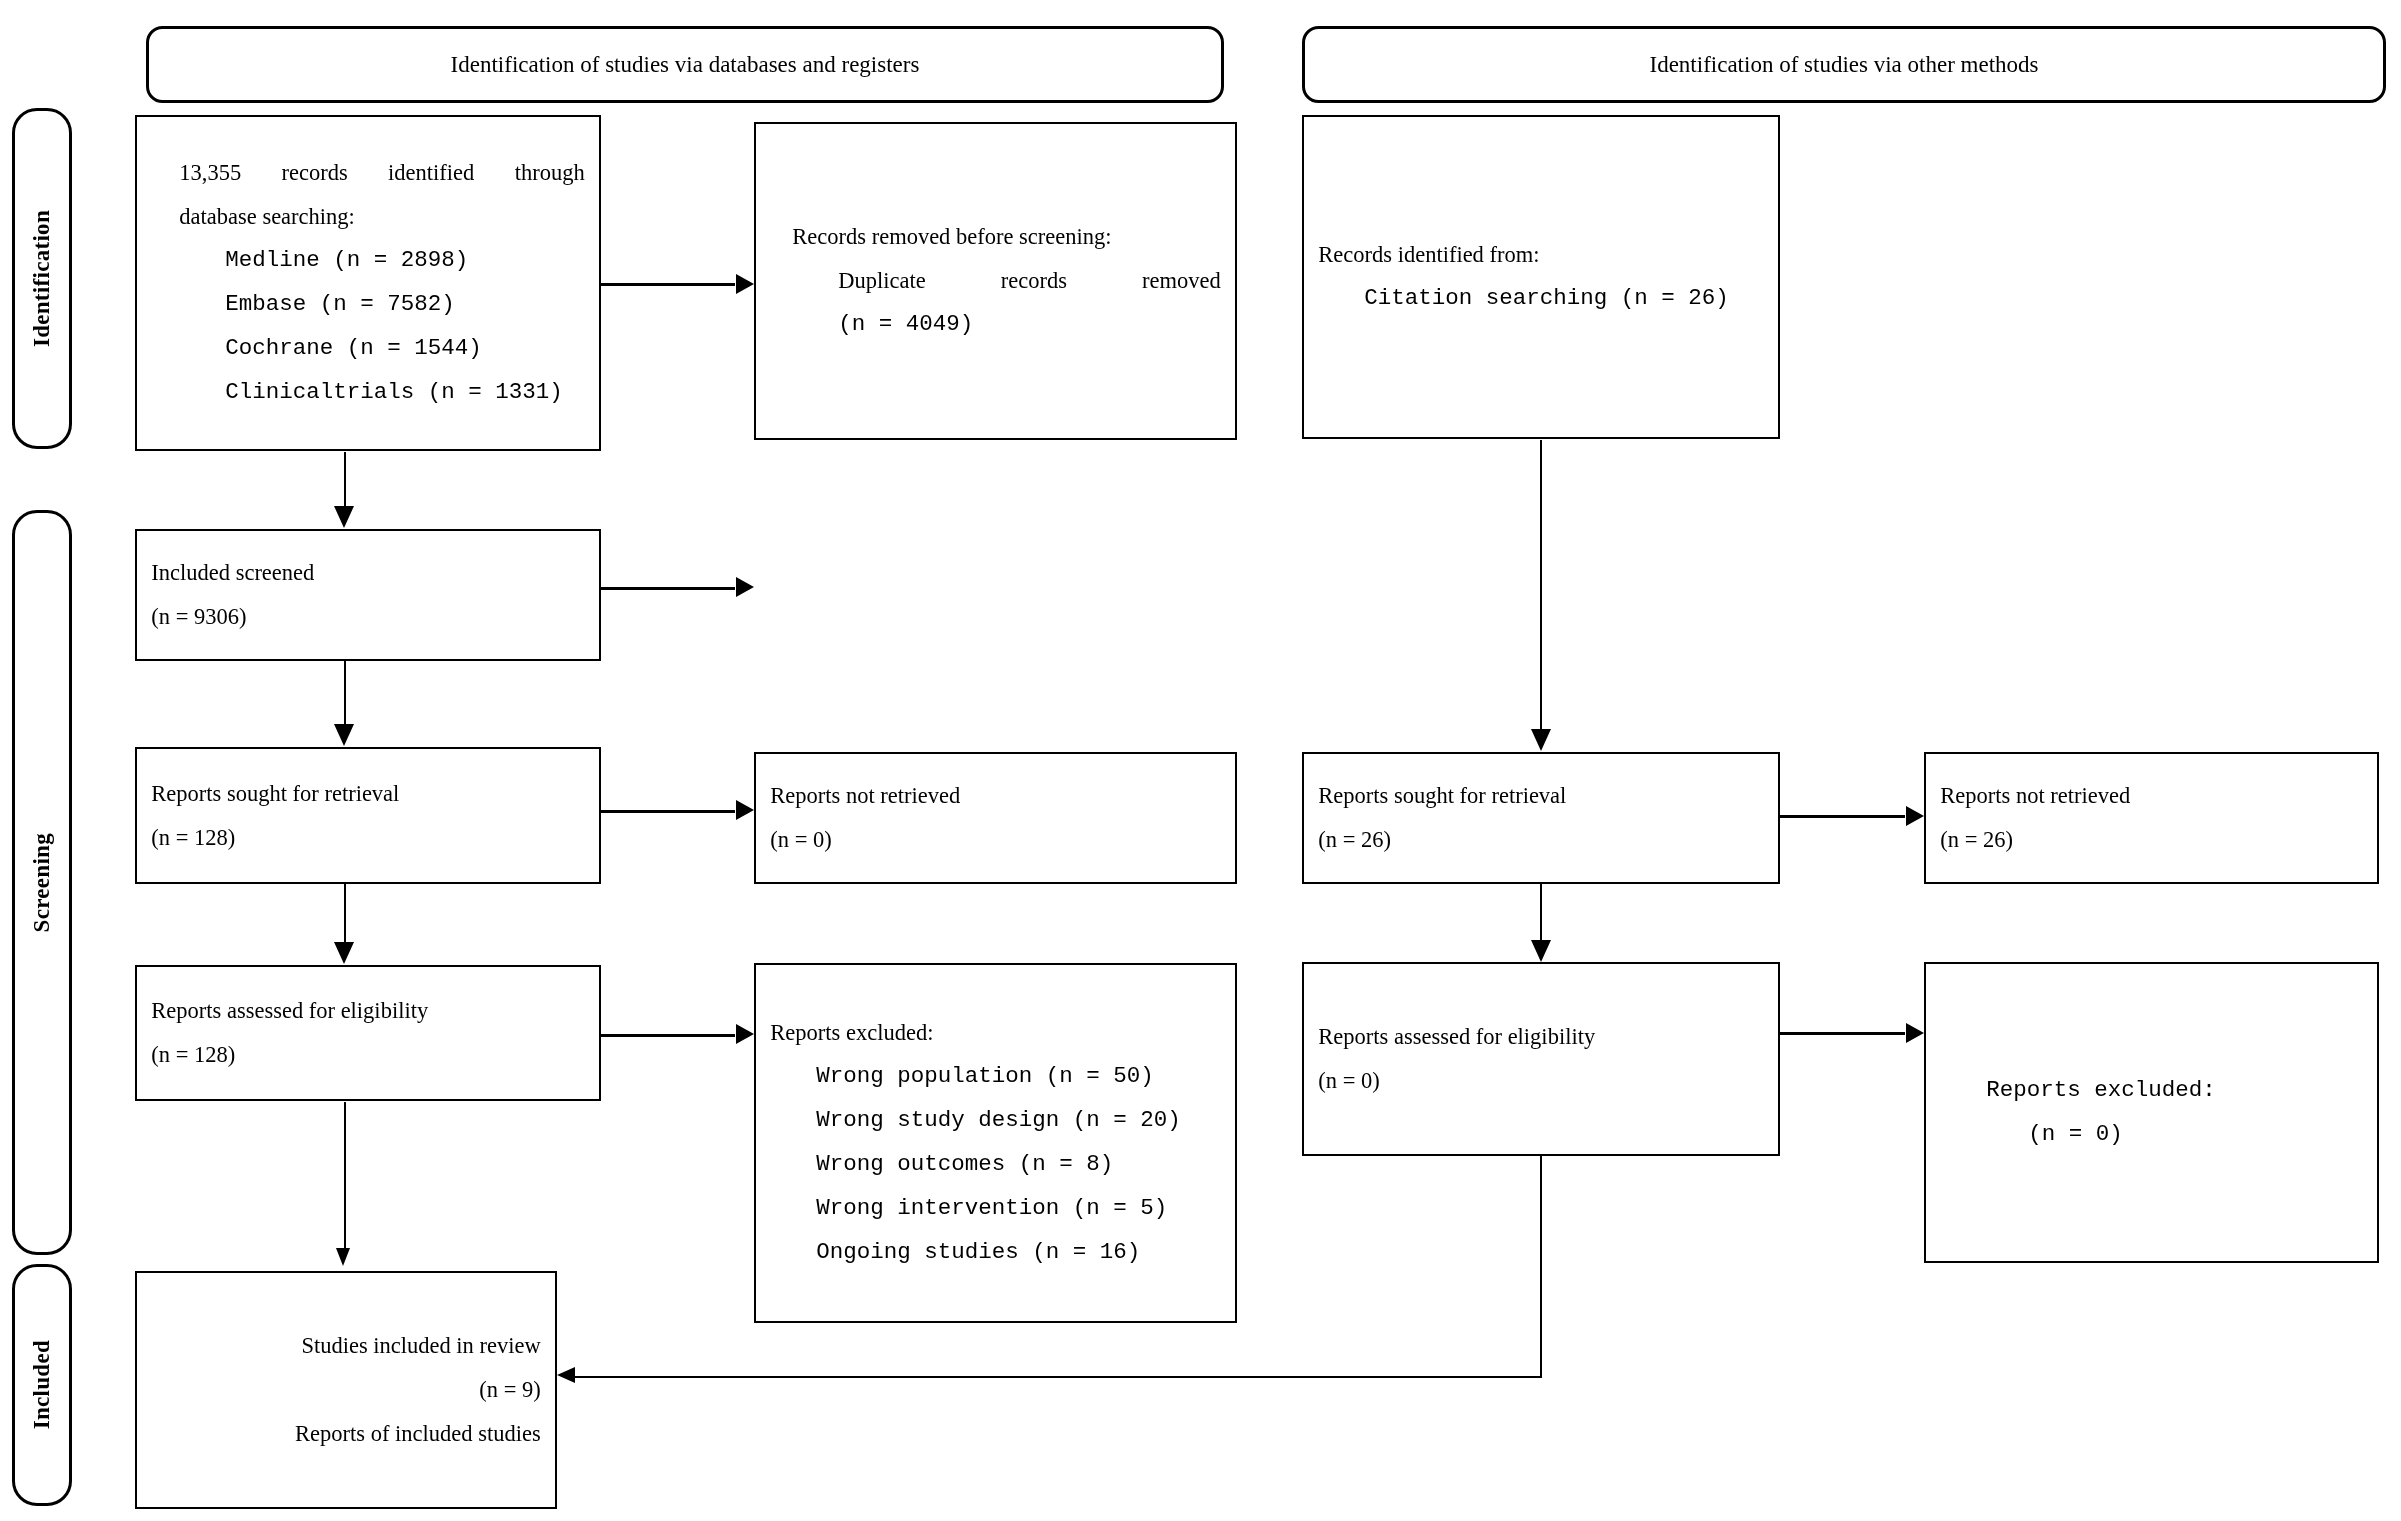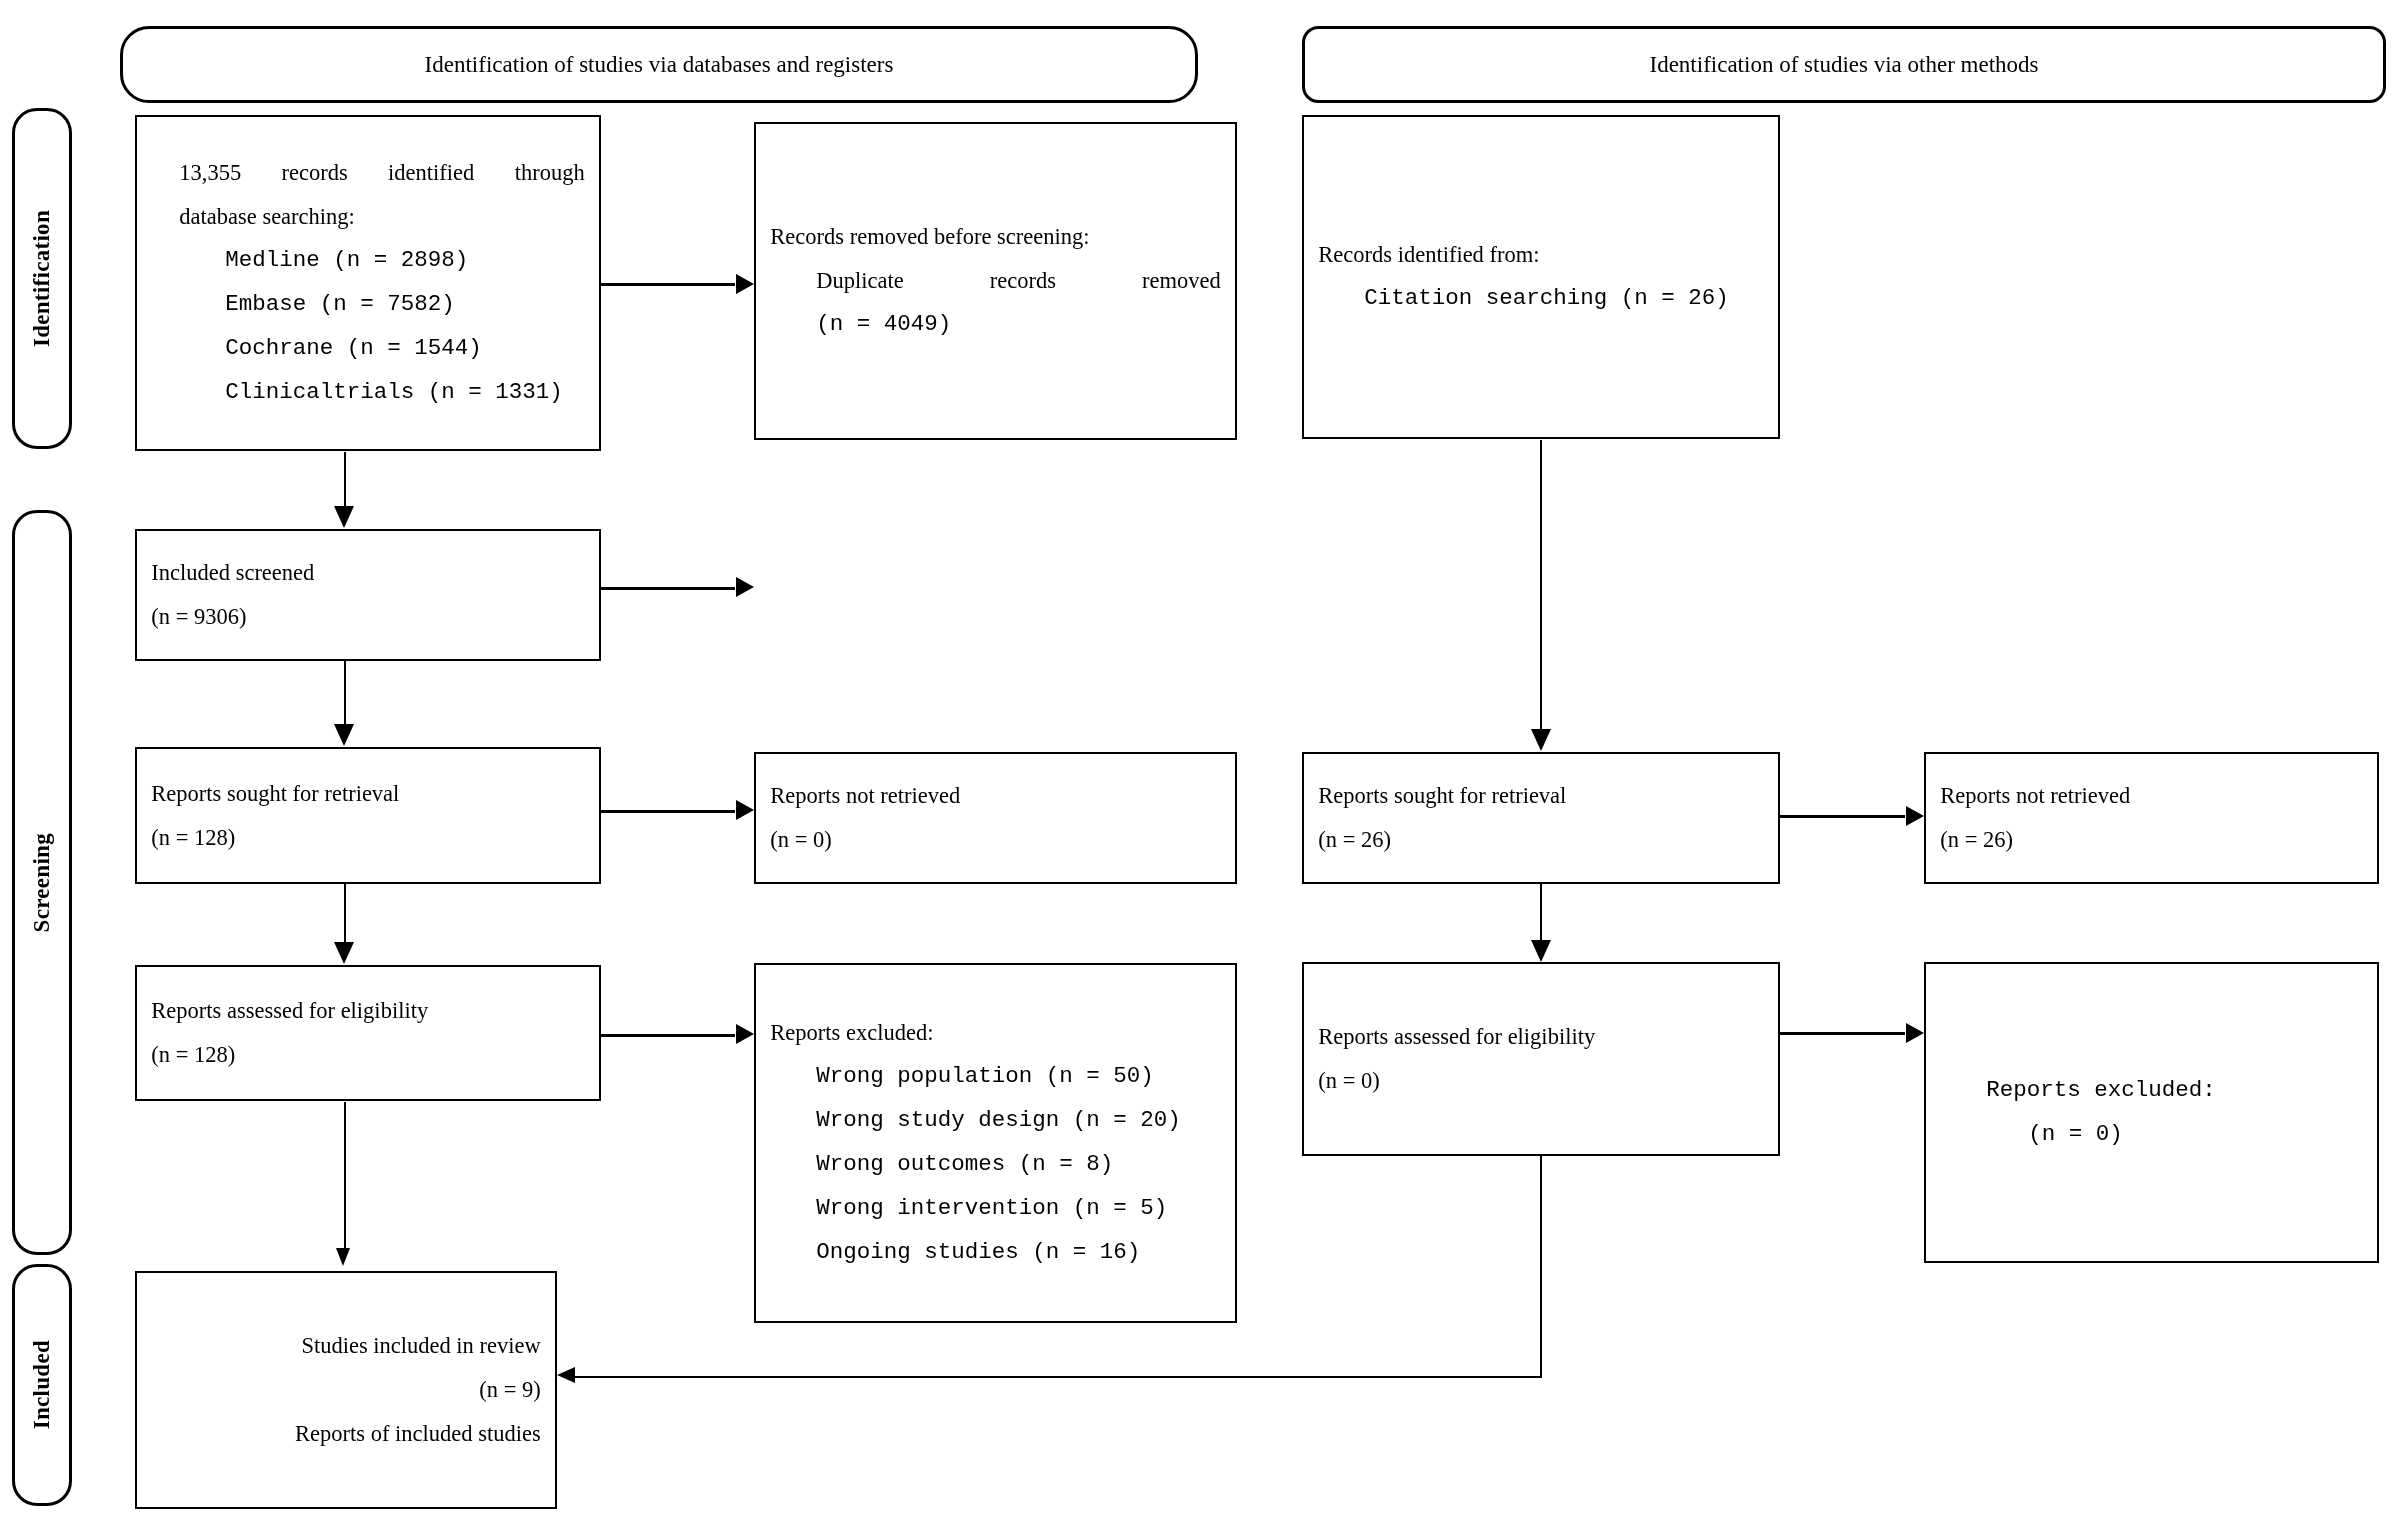--- a/index.html
+++ b/index.html
@@ -135,40 +135,40 @@
   </div>
 
   <div class="phase" style="left:12px; top:510px; width:54px; height:739px;">
     <span class="phase-label">Screening</span>
   </div>
 
   <div class="phase" style="left:12px; top:1264px; width:54px; height:236px;">
     <span class="phase-label">Included</span>
   </div>
 
-  <div class="banner" style="left:120px; top:26px; width:1072px; height:71px;border-radius:29px;">
+  <div class="banner" style="left:146px; top:26px; width:1072px; height:71px;">
     <span class="banner-label">Identification of studies via databases and registers</span>
   </div>
 
   <div class="banner" style="left:1302px; top:26px; width:1078px; height:71px;">
     <span class="banner-label">Identification of studies via other methods</span>
   </div>
 
   <div class="box" style="left:135px; top:115px; width:466px; height:336px;padding-left:28px;">
     <div class="box-inner">
       <div class="line wrap">13,355 records identified through</div>
       <div class="line">database searching:</div>
       <div class="line sub">Medline (n = 2898)</div>
       <div class="line sub">Embase (n = 7582)</div>
       <div class="line sub">Cochrane (n = 1544)</div>
       <div class="line sub">Clinicaltrials (n = 1331)</div>
     </div>
   </div>
 
-  <div class="box" style="left:754px; top:122px; width:483px; height:318px;">
+  <div class="box" style="left:754px; top:122px; width:483px; height:318px;padding-left:22px;">
     <div class="box-inner">
       <div class="line">Records removed before screening:</div>
       <div class="line indent-wrap">Duplicate  records  removed</div>
       <div class="line sub">(n = 4049)</div>
     </div>
   </div>
 
   <div class="box" style="left:1302px; top:115px; width:478px; height:324px;">
     <div class="box-inner">
       <div class="line">Records identified from:</div>

